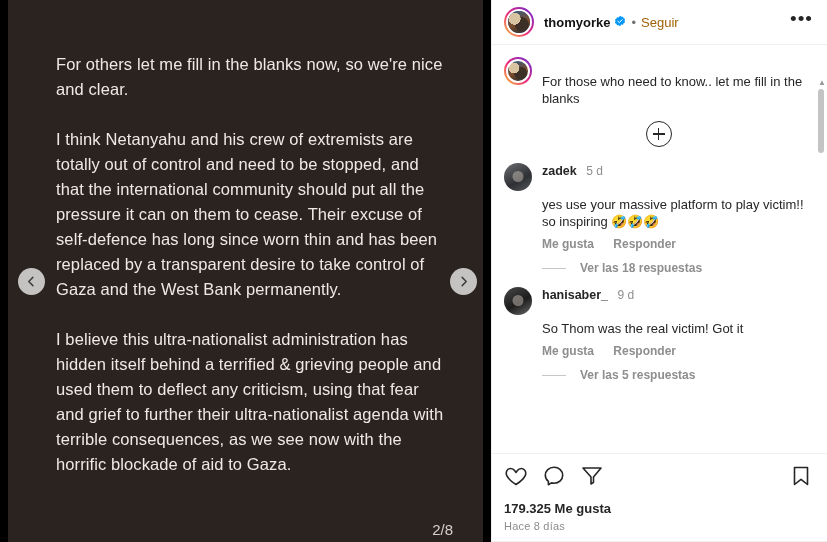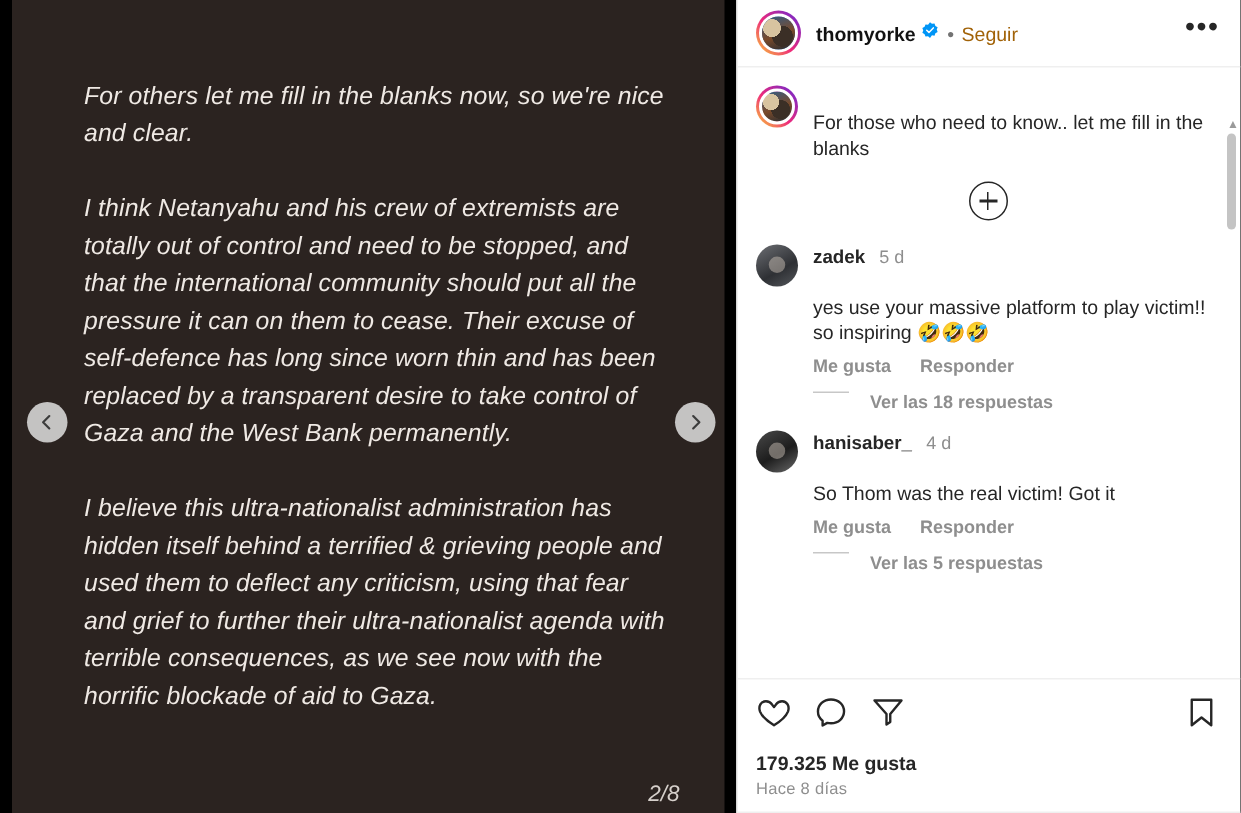--- a/index.html
+++ b/index.html
@@ -18,21 +18,20 @@
   }
 
   
   .media {
     position: relative;
     width: 491px;
     height: 542px;
     background: #000;
     flex: 0 0 491px;
     overflow: hidden;
-    font-style: italic;
   }
   .slide {
     position: absolute;
     left: 8px; top: 0;
     width: 475px; height: 542px;
     background: #2b2320;
   }
   .slide-text {
     position: absolute;
     left: 48px; right: 36px;
@@ -198,21 +197,21 @@
   .c-actions {
     margin-top: 7px;
     font-size: 12px;
     color: #8e8e8e;
     font-weight: bold;
   }
   .c-actions span { margin-right: 16px; cursor: pointer; }
   .replies {
     margin: 10px 0 12px 38px;
     display: flex;
-    align-items: flex-start;
+    align-items: center;
     font-size: 12px;
     color: #8e8e8e;
     font-weight: bold;
     cursor: pointer;
   }
   .replies .bar {
     display: inline-block;
     width: 24px; height: 1px;
     background: #c7c7c7;
     margin-right: 14px;
@@ -369,21 +368,21 @@
       <div class="replies">
         <span class="bar"></span>
         <span>Ver las 18 respuestas</span>
       </div>
 
       <div class="crow">
         <div class="c-av ph2"></div>
         <div class="c-body">
           <div class="c-line1">
             <span class="c-user">hanisaber_</span>
-            <span class="c-time">4 d</span>
+            <span class="c-time">9 d</span>
           </div>
           <div class="c-text">So Thom was the real victim! Got it</div>
           <div class="c-actions">
             <span>Me gusta</span>
             <span>Responder</span>
           </div>
         </div>
       </div>
       <div class="replies">
         <span class="bar"></span>

